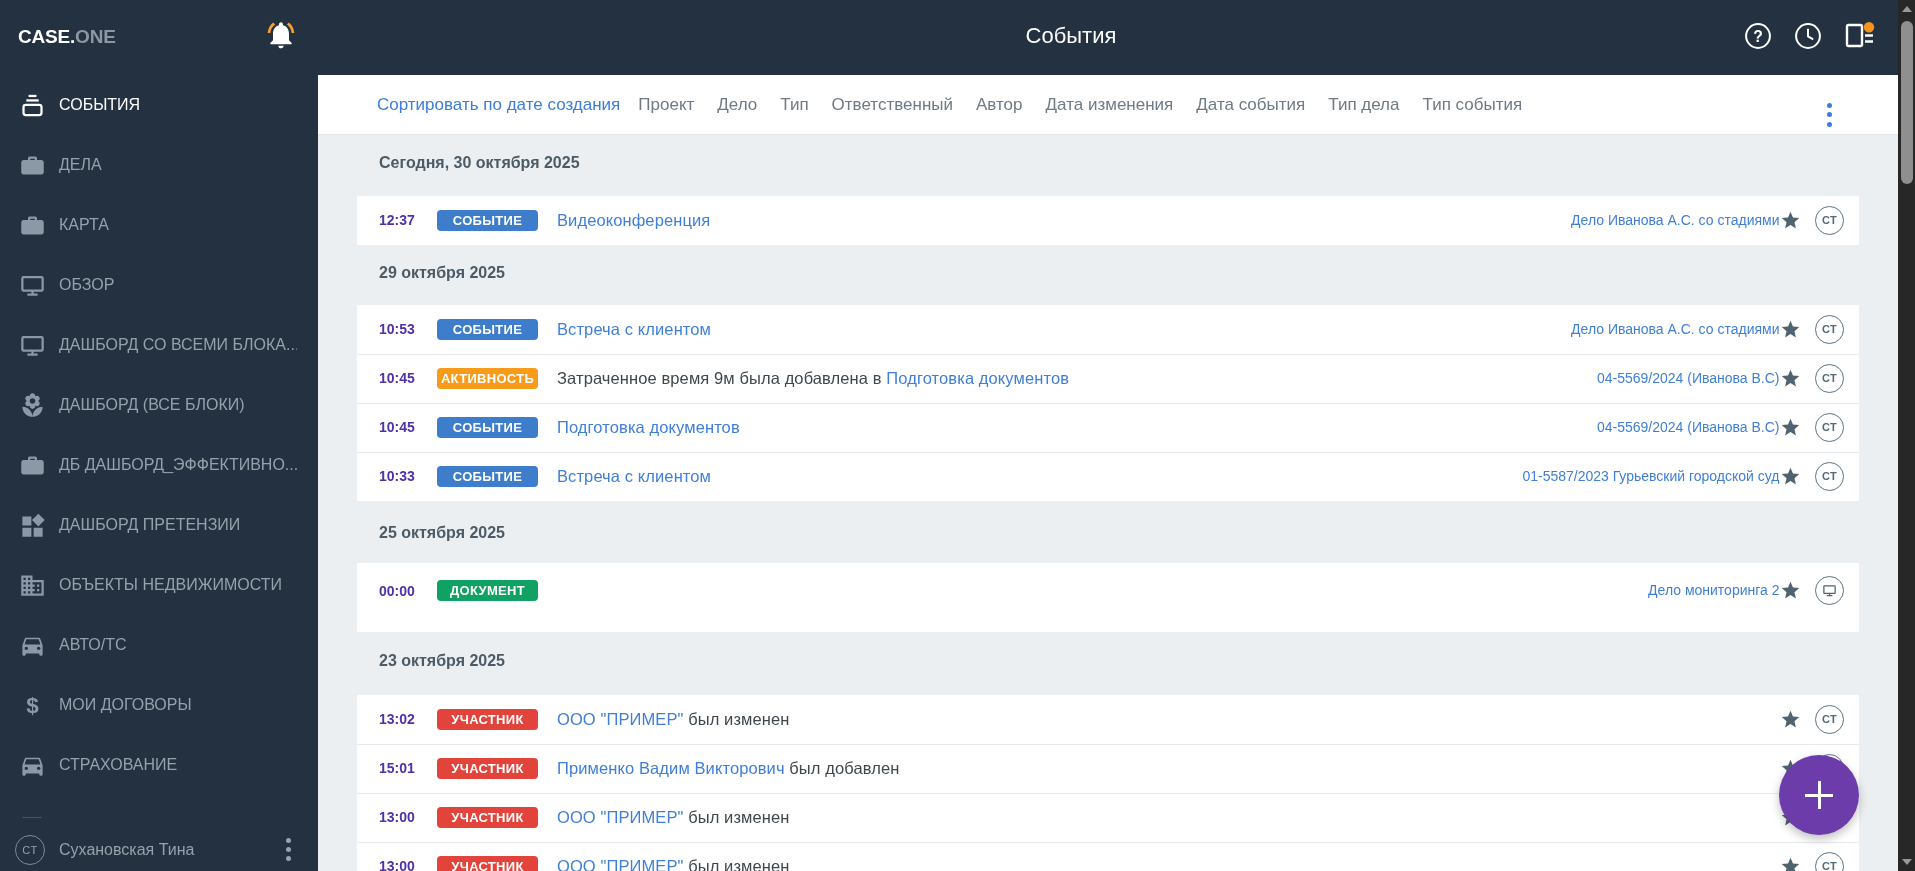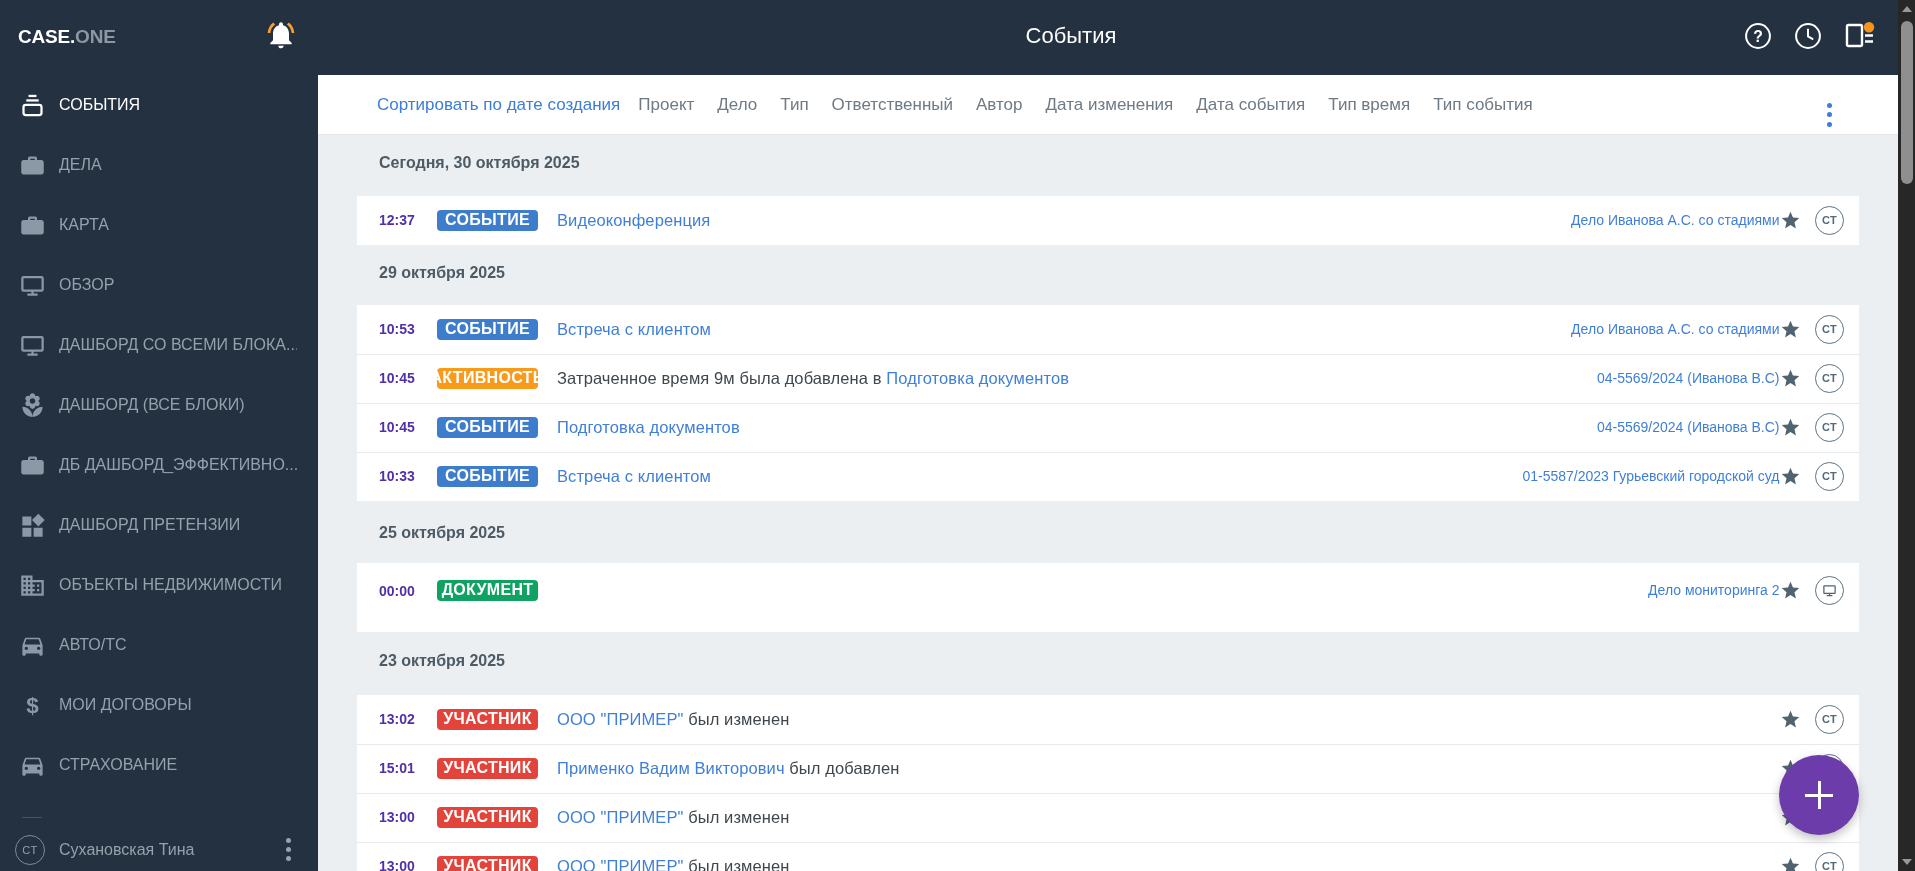--- a/index.html
+++ b/index.html
@@ -40,21 +40,21 @@
   .fdots { position:absolute; left:1505px; top:23px; width:12px; }
   .fdots i { display:block; width:5px; height:5px; border-radius:50%; background:#3b7dd8; margin:4.5px auto; }
 
   .list { padding:0 39px 0 39px; }
   .dhdr { font-size:16px; font-weight:bold; color:#4c5b66; line-height:23px; padding-left:22px; }
   .row { background:#fff; height:49px; display:flex; align-items:center; padding:0 15px 0 22px; }
   .row + .row { box-shadow: inset 0 1px 0 #e7eaec; }
   .row.tall { height:69px; align-items:flex-start; padding-top:17px; }
   .row.tall .rgt { margin-top:-4px; }
   .time { width:37px; flex:0 0 37px; font-size:14px; font-weight:bold; color:#5130a8; }
-  .badge { flex:0 0 101px; width:101px; margin-left:21px; height:21px; border-radius:4px; color:#fff; font-size:16px; font-weight:bold; letter-spacing:.3px; display:flex; align-items:center; justify-content:center; }
+  .badge { flex:0 0 101px; width:101px; margin-left:21px; height:21px; border-radius:4px; color:#fff; font-size:13px; font-weight:bold; letter-spacing:.3px; display:flex; align-items:center; justify-content:center; }
   .b-blue { background:#3e7dcc; }
   .b-orange { background:#f89b1b; }
   .b-green { background:#10a263; }
   .b-red { background:#e2443c; }
   .title { margin-left:19px; font-size:16.5px; color:#3f474d; line-height:22px; letter-spacing:.1px; }
   a.lk, .lk { color:#3f7fd7; text-decoration:none; }
   .rgt { margin-left:auto; display:flex; align-items:center; }
   .case { font-size:14px; color:#3f7fd7; }
   .star { width:21px; height:21px; margin-right:14.5px; }
   .rav { width:29px; height:29px; border-radius:50%; border:1px solid #5d7380; color:#536a77; font-size:11px; font-weight:bold; display:flex; align-items:center; justify-content:center; letter-spacing:.3px; }
@@ -205,21 +205,21 @@
   <div class="main">
     <div class="filterbar">
       <span class="f on">Сортировать по дате создания</span>
       <span class="f">Проект</span>
       <span class="f">Дело</span>
       <span class="f">Тип</span>
       <span class="f">Ответственный</span>
       <span class="f">Автор</span>
       <span class="f">Дата изменения</span>
       <span class="f">Дата события</span>
-      <span class="f">Тип время</span>
+      <span class="f">Тип дела</span>
       <span class="f">Тип события</span>
       <div class="fdots">
         <i></i>
         <i></i>
         <i></i>
       </div>
     </div>
     <div class="list">
       <div class="dhdr" style="margin:15.5px 0 22px;">Сегодня, 30 октября 2025</div>
       <div class="row">

